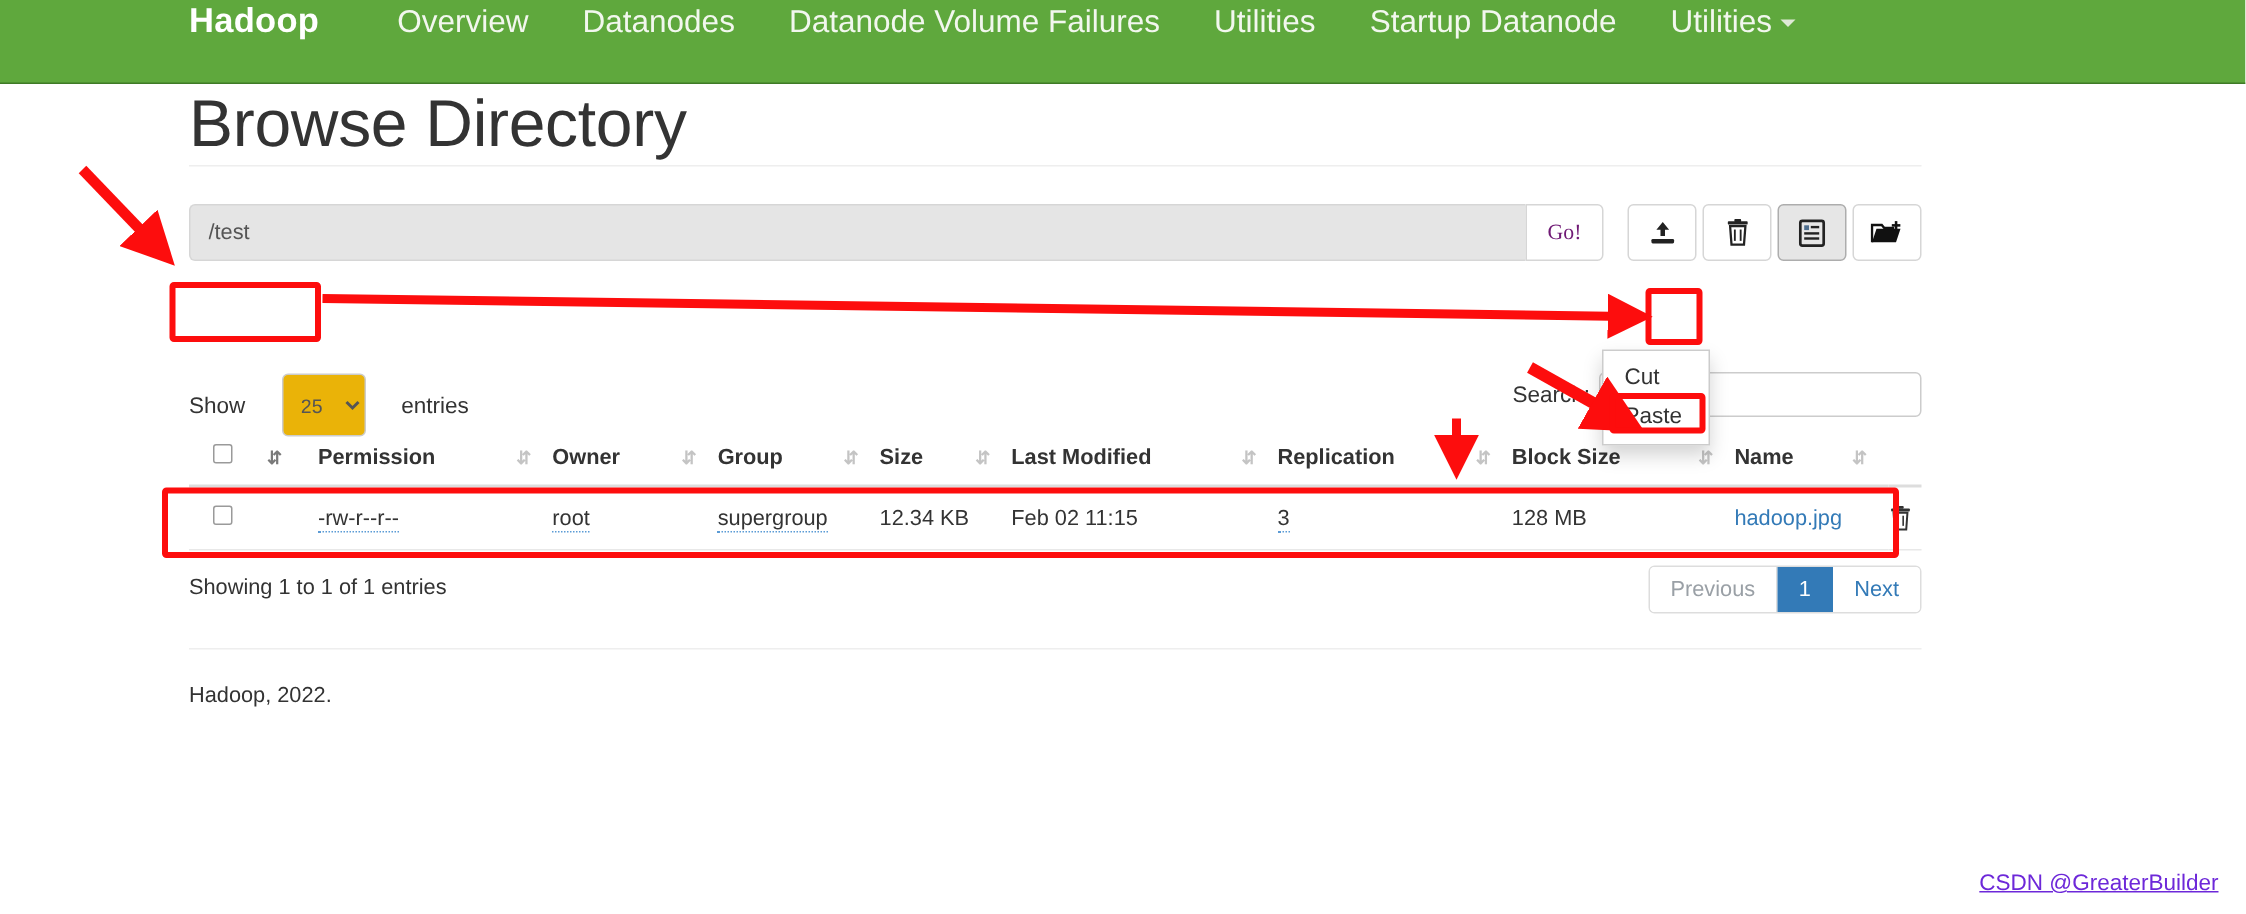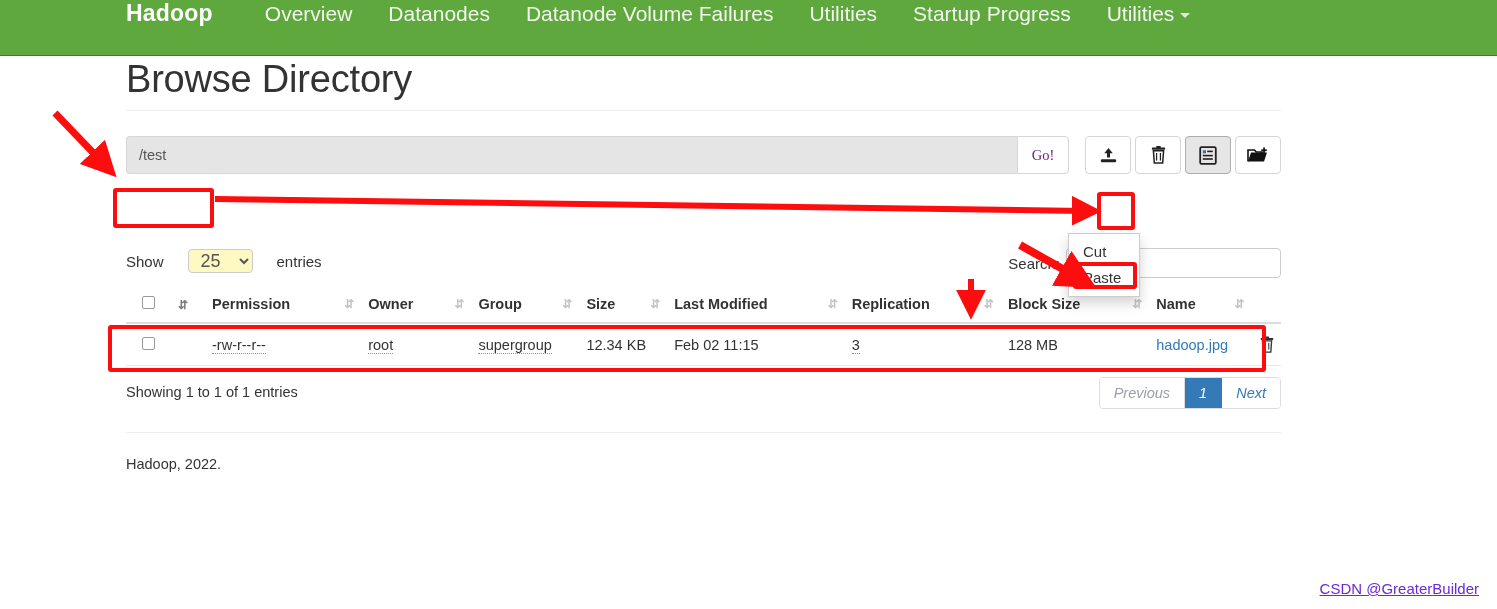--- a/index.html
+++ b/index.html
@@ -32,21 +32,21 @@
     cursor:pointer; white-space:nowrap;
   }
   .caret {
     display:inline-block; width:0; height:0; margin-left:6px;
     border-left:5px solid transparent; border-right:5px solid transparent;
     border-top:5px solid #dfe9d6; vertical-align:middle;
   }
 
   .page-title {
     position:absolute; left:126px; top:58px;
-    font-size:38px; font-weight:400; color:#333333;
+    font-size:44px; font-weight:400; color:#333333;
     letter-spacing:-0.2px;
   }
   .title-rule {
     position:absolute; left:126px; top:110px; width:1155px;
     border-top:1px solid #eeeeee;
   }
 
   
   .path-row {
     position:absolute; left:126px; top:136px;
@@ -88,22 +88,22 @@
     cursor:pointer; white-space:nowrap; line-height:20px;
   }
 
   
   .len-row {
     position:absolute; left:126px; top:249px;
     font-size:15px; color:#333333;
     display:flex; align-items:center; gap:24px;
   }
   .len-select {
-    height:24px; border:1px solid #cccccc; border-radius:4px;
-    background:#fef9c3; font-size:18px; color:#555555;
+    height:42px; border:1px solid #cccccc; border-radius:4px;
+    background:#eab308; font-size:13px; color:#555555;
     padding:0 4px 0 8px; cursor:pointer;
     font-family:"Liberation Sans", sans-serif;
   }
   .search-row {
     position:absolute; right:216px; top:248px;
     display:flex; align-items:center; gap:6px;
     font-size:15px; color:#333333;
   }
   .search-input {
     width:215px; height:30px;
@@ -139,21 +139,21 @@
 
   .trash { cursor:pointer; }
 
   
   .info {
     position:absolute; left:126px; top:384px;
     font-size:14.5px; color:#333333;
   }
   .pager {
     position:absolute; right:216px; top:377px;
-    display:flex; border:1px solid #dddddd; border-radius:4px; overflow:hidden;font-style:italic;
+    display:flex; border:1px solid #dddddd; border-radius:4px; overflow:hidden;
   }
   .pg {
     padding:7px 14px; font-size:14.5px; color:#337ab7;
     background:#ffffff; cursor:pointer; border-right:1px solid #dddddd;
   }
   .pg:last-child { border-right:none; }
   .pg.active { background:#337ab7; color:#ffffff; border-color:#337ab7; }
   .pg.muted { color:#9aa0a6; }
 
   .foot-rule {
@@ -182,21 +182,21 @@
 <body>
 
 <div class="navbar">
   <div class="nav-inner">
     <div class="brand">Hadoop</div>
     <div class="nav-links">
       <div class="nav-link">Overview</div>
       <div class="nav-link">Datanodes</div>
       <div class="nav-link">Datanode Volume Failures</div>
       <div class="nav-link">Utilities</div>
-      <div class="nav-link">Startup Progress</div>
+      <div class="nav-link">Startup Datanode</div>
       <div class="nav-link"><span>Utilities</span><span class="caret"></span></div>
     </div>
   </div>
 </div>
 
 <div class="page-title">Browse Directory</div>
 <div class="title-rule"></div>
 
 <div class="path-row">
   <input class="path-input" type="text" value="/test" style="">

